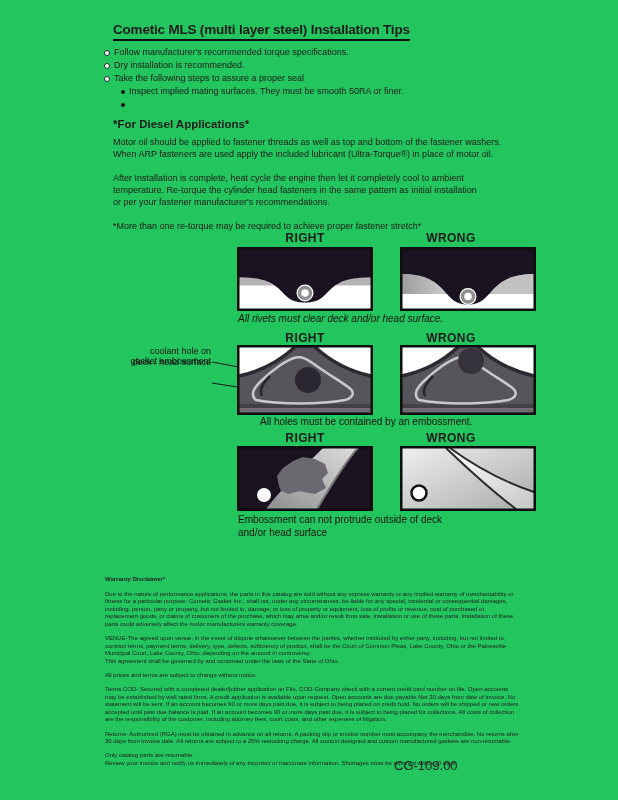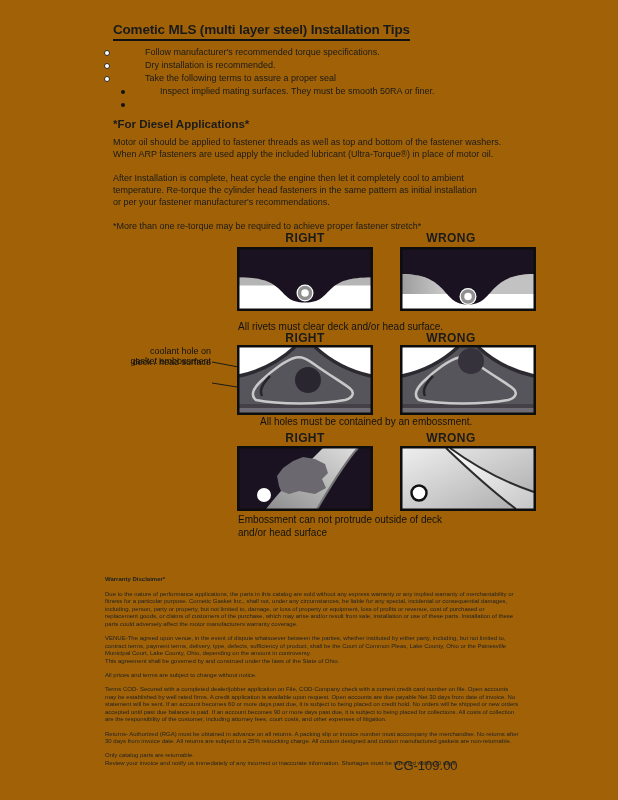--- a/index.html
+++ b/index.html
@@ -1,34 +1,34 @@
 <!DOCTYPE html>
 <html><head>
 <meta charset="utf-8">
 <style>
   html,body{margin:0;padding:0;background:#ffffff;}
   .page{
     position:relative;
     width:618px;height:800px;
-    background:#a16207;
+    background:#22c55e;
     font-family:"Liberation Sans", sans-serif;
     color:#1a1a1a;
     overflow:hidden;
   }
   .abs{position:absolute;}
   .pre{white-space:pre-line;}
 
   .doc-title{
     left:113px;top:22px;
     font-size:13.5px;font-weight:bold;letter-spacing:-0.2px;
     border-bottom:2px solid #111;padding-bottom:2px;
     display:inline-block;
   }
   .bullets{left:104px;top:46px;font-size:9px;line-height:13px;width:470px;}
-  .b-row{display:flex;align-items:flex-start;gap:31px;}
+  .b-row{display:flex;align-items:flex-start;}
   .b-row.sub{padding-left:17px;}
   .marker{flex:0 0 auto;width:4px;height:4px;margin:4px 4px 0 0;border-radius:50%;}
   .marker.open{border:1px solid #2a2a2a;background:#fff;}
   .marker.solid{background:#111;margin-top:4.5px;}
 
   .diesel{left:113px;top:118px;width:430px;font-size:9px;line-height:12px;}
   .diesel h3{margin:0 0 6px 0;font-size:11.5px;font-weight:bold;}
   .diesel p{margin:0 0 12px 0;}
 
   .hdr-row{left:237px;top:0;width:299px;display:flex;gap:10px;}
@@ -60,21 +60,21 @@
     <div class="b-row">
       <span class="marker open"></span>
       <span>Follow manufacturer's recommended torque specifications.</span>
     </div>
     <div class="b-row">
       <span class="marker open"></span>
       <span>Dry installation is recommended.</span>
     </div>
     <div class="b-row">
       <span class="marker open"></span>
-      <span>Take the following terms to assure a proper seal</span>
+      <span>Take the following steps to assure a proper seal</span>
     </div>
     <div class="b-row sub">
       <span class="marker solid"></span>
       <span>Inspect implied mating surfaces.  They must be smooth 50RA or finer.</span>
     </div>
     <div class="b-row sub">
       <span class="marker solid"></span>
     </div>
   </div>
 
@@ -115,21 +115,21 @@
         <rect width="136" height="64" fill="#ffffff"></rect>
         <path d="M2,27 C 22,27 34,33 42,41 C 47,45.5 50,47 54,47 L2,47 Z" fill="url(#w1g)"></path>
         <path d="M134,27 C 114,27 102,33 94,41 C 89,45.5 86,47 82,47 L134,47 Z" fill="#c2c2c2"></path>
         <path d="M2,2 H134 V27 C 112,27 102,33.5 94,41.5 C 86,50 82,57.5 68,57.5 C 54,57.5 50,50 42,41.5 C 34,33.5 24,27 2,27 Z" fill="#1a1220"></path>
         <circle cx="68" cy="49.5" r="8.5" fill="#ffffff"></circle>
         <circle cx="68" cy="49.5" r="5.5" fill="none" stroke="#8f8f8f" stroke-width="3.5"></circle>
         <rect x="1.25" y="1.25" width="133.5" height="61.5" fill="none" stroke="#0d0d0d" stroke-width="2.5"></rect>
       </svg>
     </div>
   </div>
-  <div class="abs caption" style="top:321px;">All rivets must clear deck and/or head surface.</div>
+  <div class="abs caption" style="top:313px;font-style:italic;">All rivets must clear deck and/or head surface.</div>
 
   <div class="abs hdr-row" style="top:331px;">
     <span>RIGHT</span>
     <span>WRONG</span>
   </div>
 
   <div class="abs side-label pre" style="top:346px;">coolant hole on
 deck / head surface</div>
   <div class="abs side-label" style="top:356px;">gasket embossment</div>
   <svg class="abs" style="left:211px;top:352px;" width="95" height="45">

